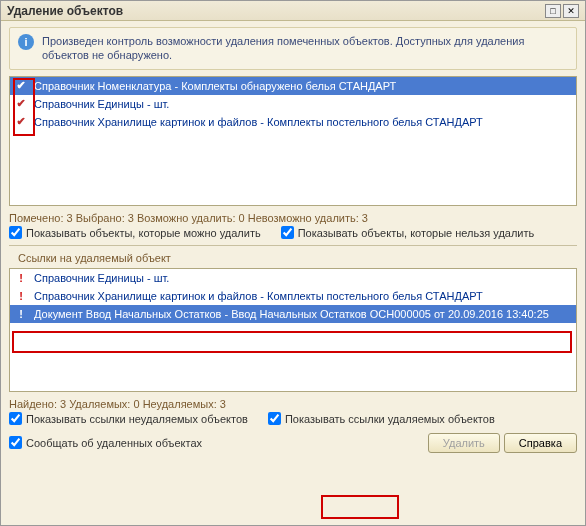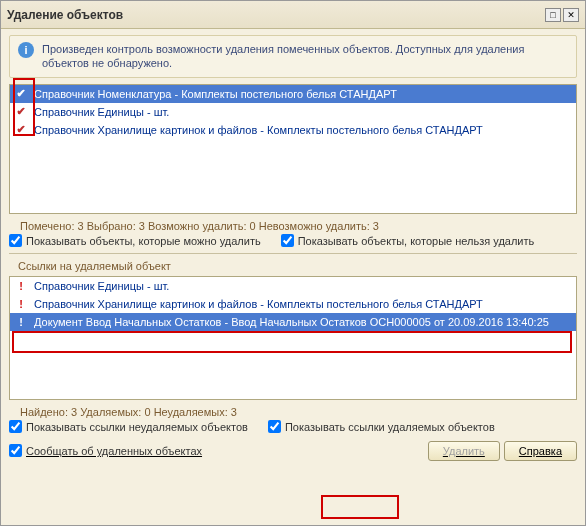--- a/index.html
+++ b/index.html
@@ -7,21 +7,21 @@
     font-family: Arial, sans-serif;
     font-size: 11px;
     background: #f5f0e0;
     width: 586px;
     height: 526px;
     overflow: hidden;
     border: 1px solid #999;
   }
   .titlebar {
     background: linear-gradient(to bottom, #f0ead8 0%, #e8e0c8 100%);
-    height: 28px;
+    height: 20px;
     display: flex;
     align-items: center;
     padding: 0 6px;
     border-bottom: 1px solid #c0b890;
   }
   .titlebar-title {
     font-weight: bold;
     font-size: 12px;
     color: #333;
     flex: 1;
@@ -89,21 +89,21 @@
     width: 14px;
     display: flex;
     justify-content: center;
     margin-right: 6px;
     font-weight: bold;
   }
   .row-icon.check { color: #c03030; }
   .row-icon.exclaim { color: #d01010; }
   .list-row.selected .row-icon { color: #fff; }
   .status-line {
-    margin: 6px 8px 2px 19px;
+    margin: 6px 8px 2px 8px;
     color: #7a5a30;
   }
   .check-row {
     display: flex;
     margin: 2px 8px 6px 8px;
   }
   .chk {
     display: flex;
     align-items: flex-end;
     margin-right: 20px;
@@ -159,21 +159,21 @@
 </div>
 
 <div class="info-bar">
   <div class="info-icon">i</div>
   <div class="info-text">Произведен контроль возможности удаления помеченных объектов. Доступных для удаления объектов не обнаружено.</div>
 </div>
 
 <div class="listbox top" id="top-list">
     <div class="list-row selected">
       <span class="row-icon check">✔</span>
-      <span>Справочник Номенклатура - Комплекты постельного белья СТАНДАРТ</span>
+      <span>Справочник Номенклатура - Комплекты обнаружено белья СТАНДАРТ</span>
     </div>
     <div class="list-row">
       <span class="row-icon check">✔</span>
       <span>Справочник Единицы - шт.</span>
     </div>
     <div class="list-row">
       <span class="row-icon check">✔</span>
       <span>Справочник Хранилище картинок и файлов - Комплекты постельного белья СТАНДАРТ</span>
     </div>
   </div>
@@ -213,21 +213,21 @@
   <label class="chk">
     <input type="checkbox" checked="" style="">
     <span>Показывать ссылки неудаляемых объектов</span>
   </label>
   <label class="chk">
     <input type="checkbox" checked="" style="">
     <span>Показывать ссылки удаляемых объектов</span>
   </label>
 </div>
 
-<div style="display:flex; align-items:center; margin:0 8px 12px 8px;text-decoration:underline;">
+<div style="display:flex; align-items:center; margin:0 8px 12px 8px;">
   <label class="chk" style="flex:1">
     <input type="checkbox" checked="" style="">
     <span>Сообщать об удаленных объектах</span>
   </label>
   <div class="bottom-buttons" style="padding:2px 0;">
     <div class="btn disabled">Удалить</div>
     <div class="btn">Справка</div>
   </div>
 </div>
 

